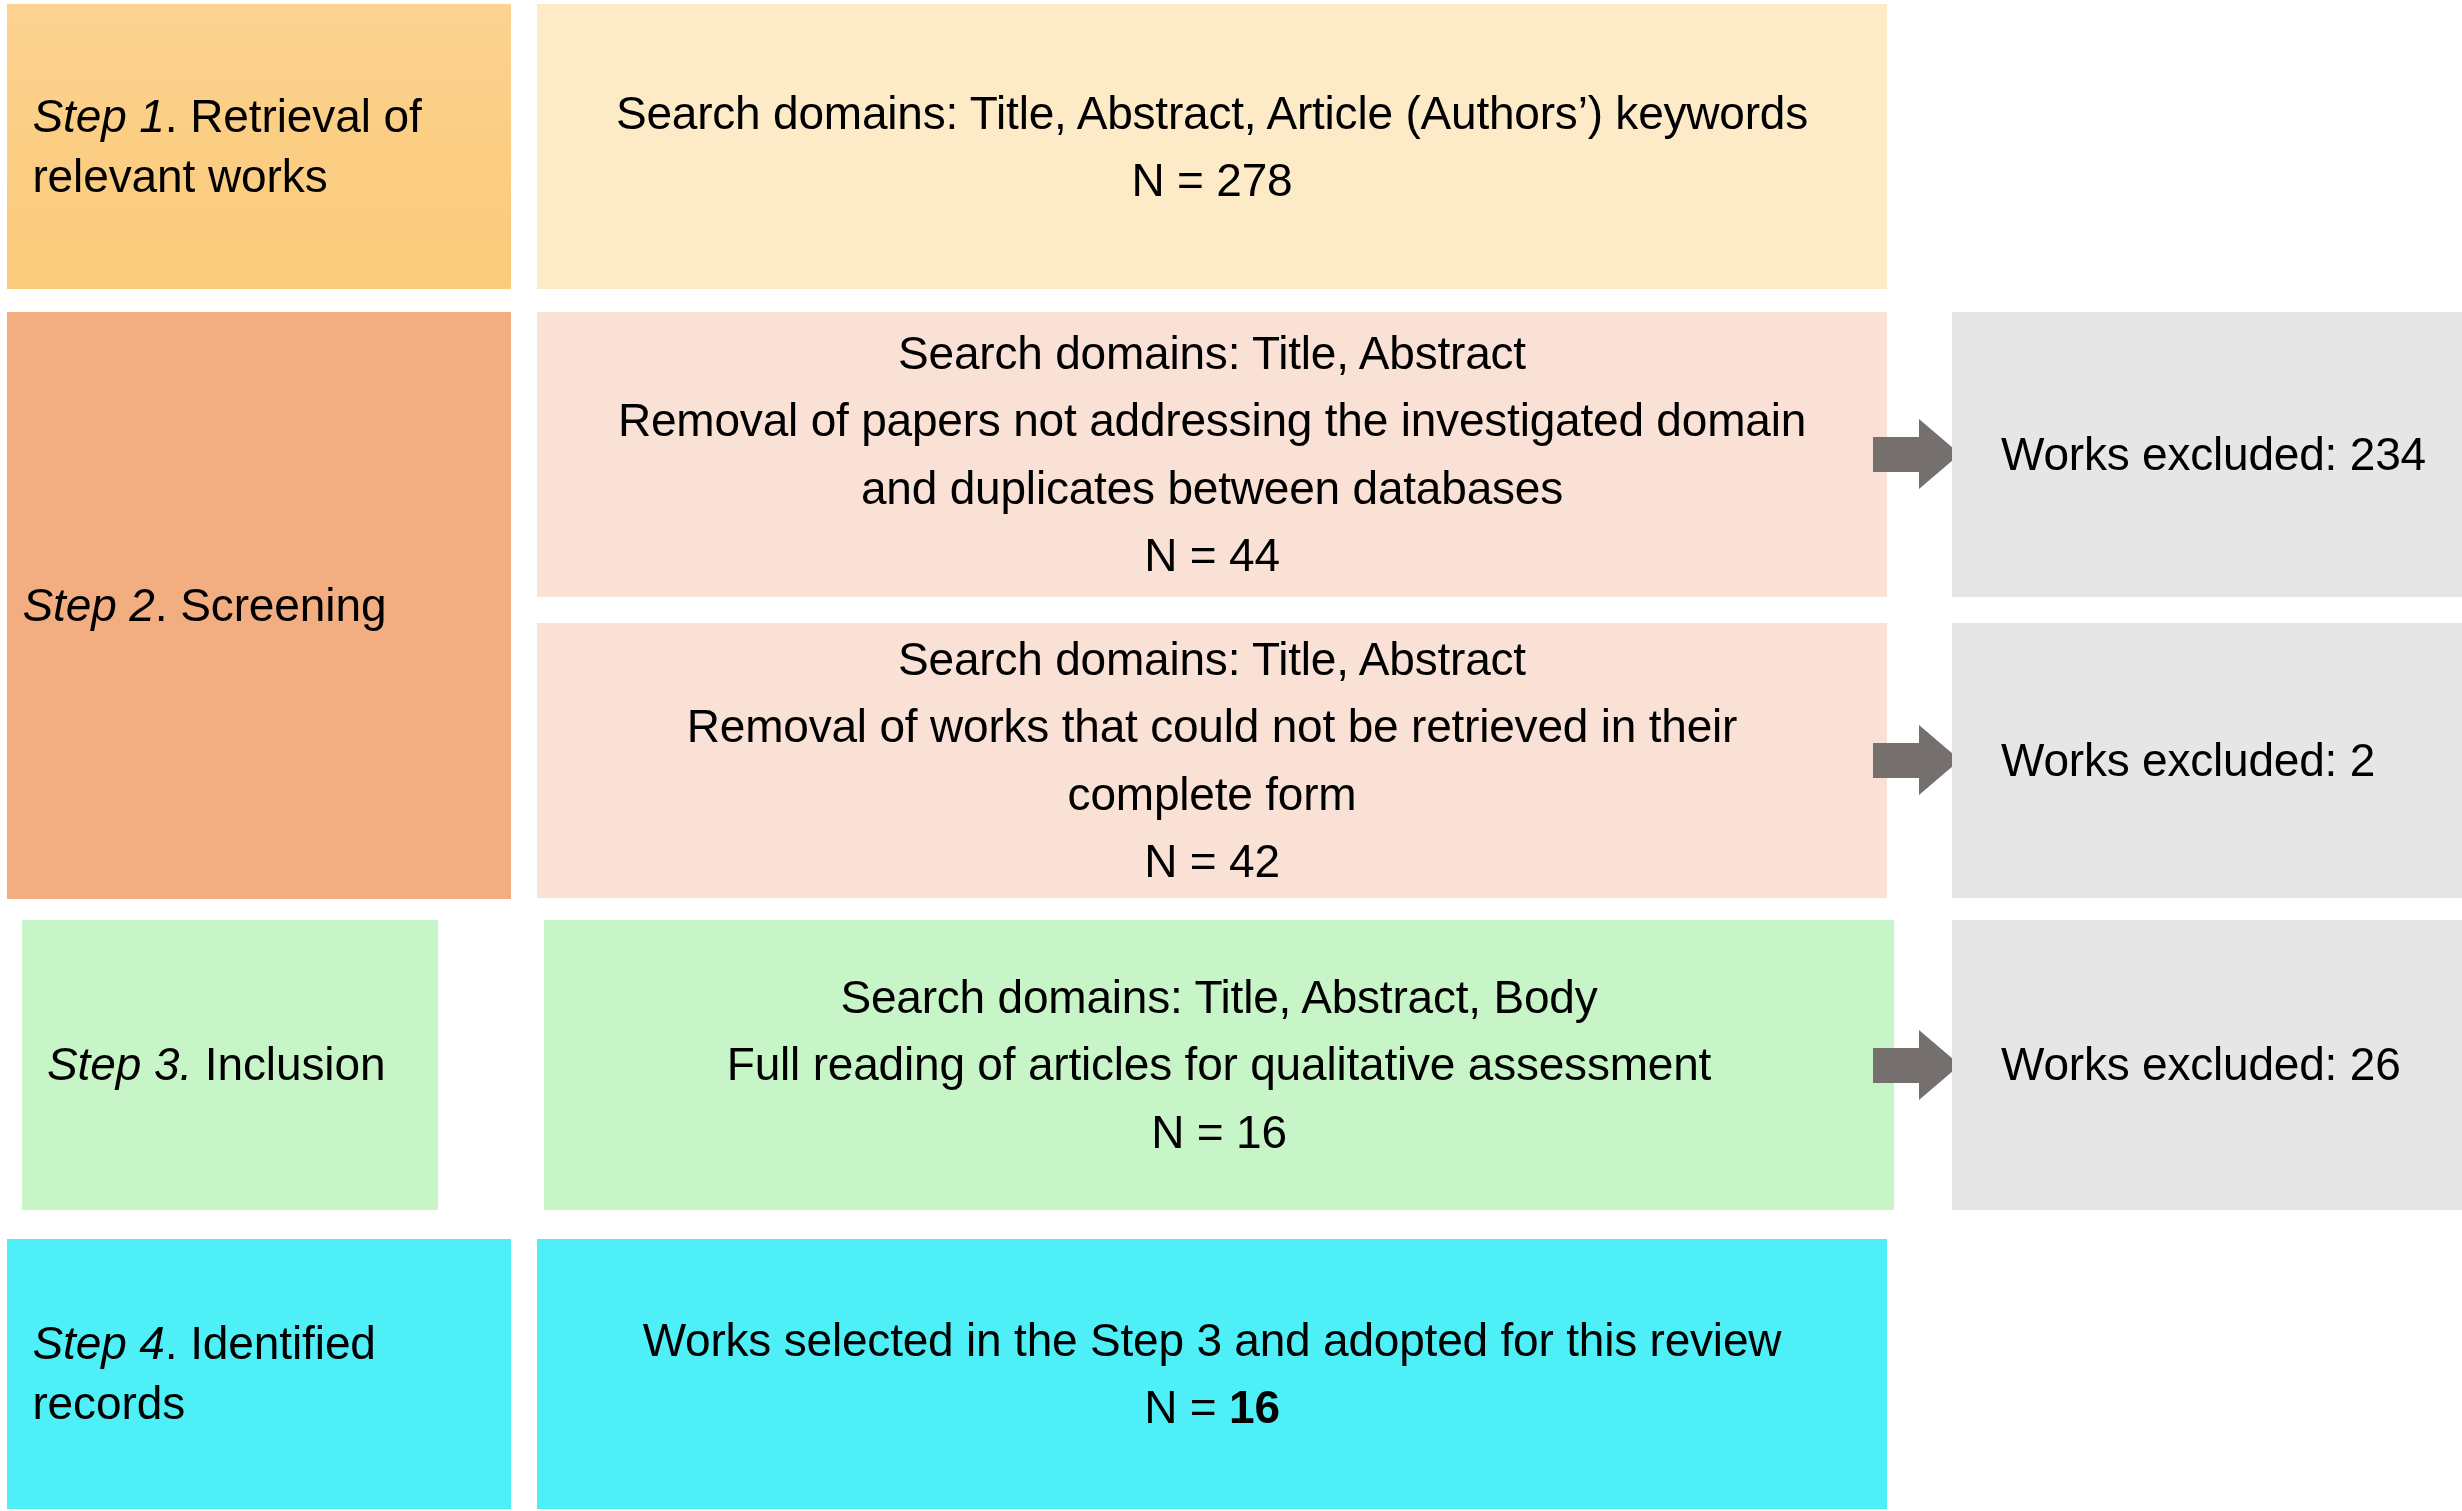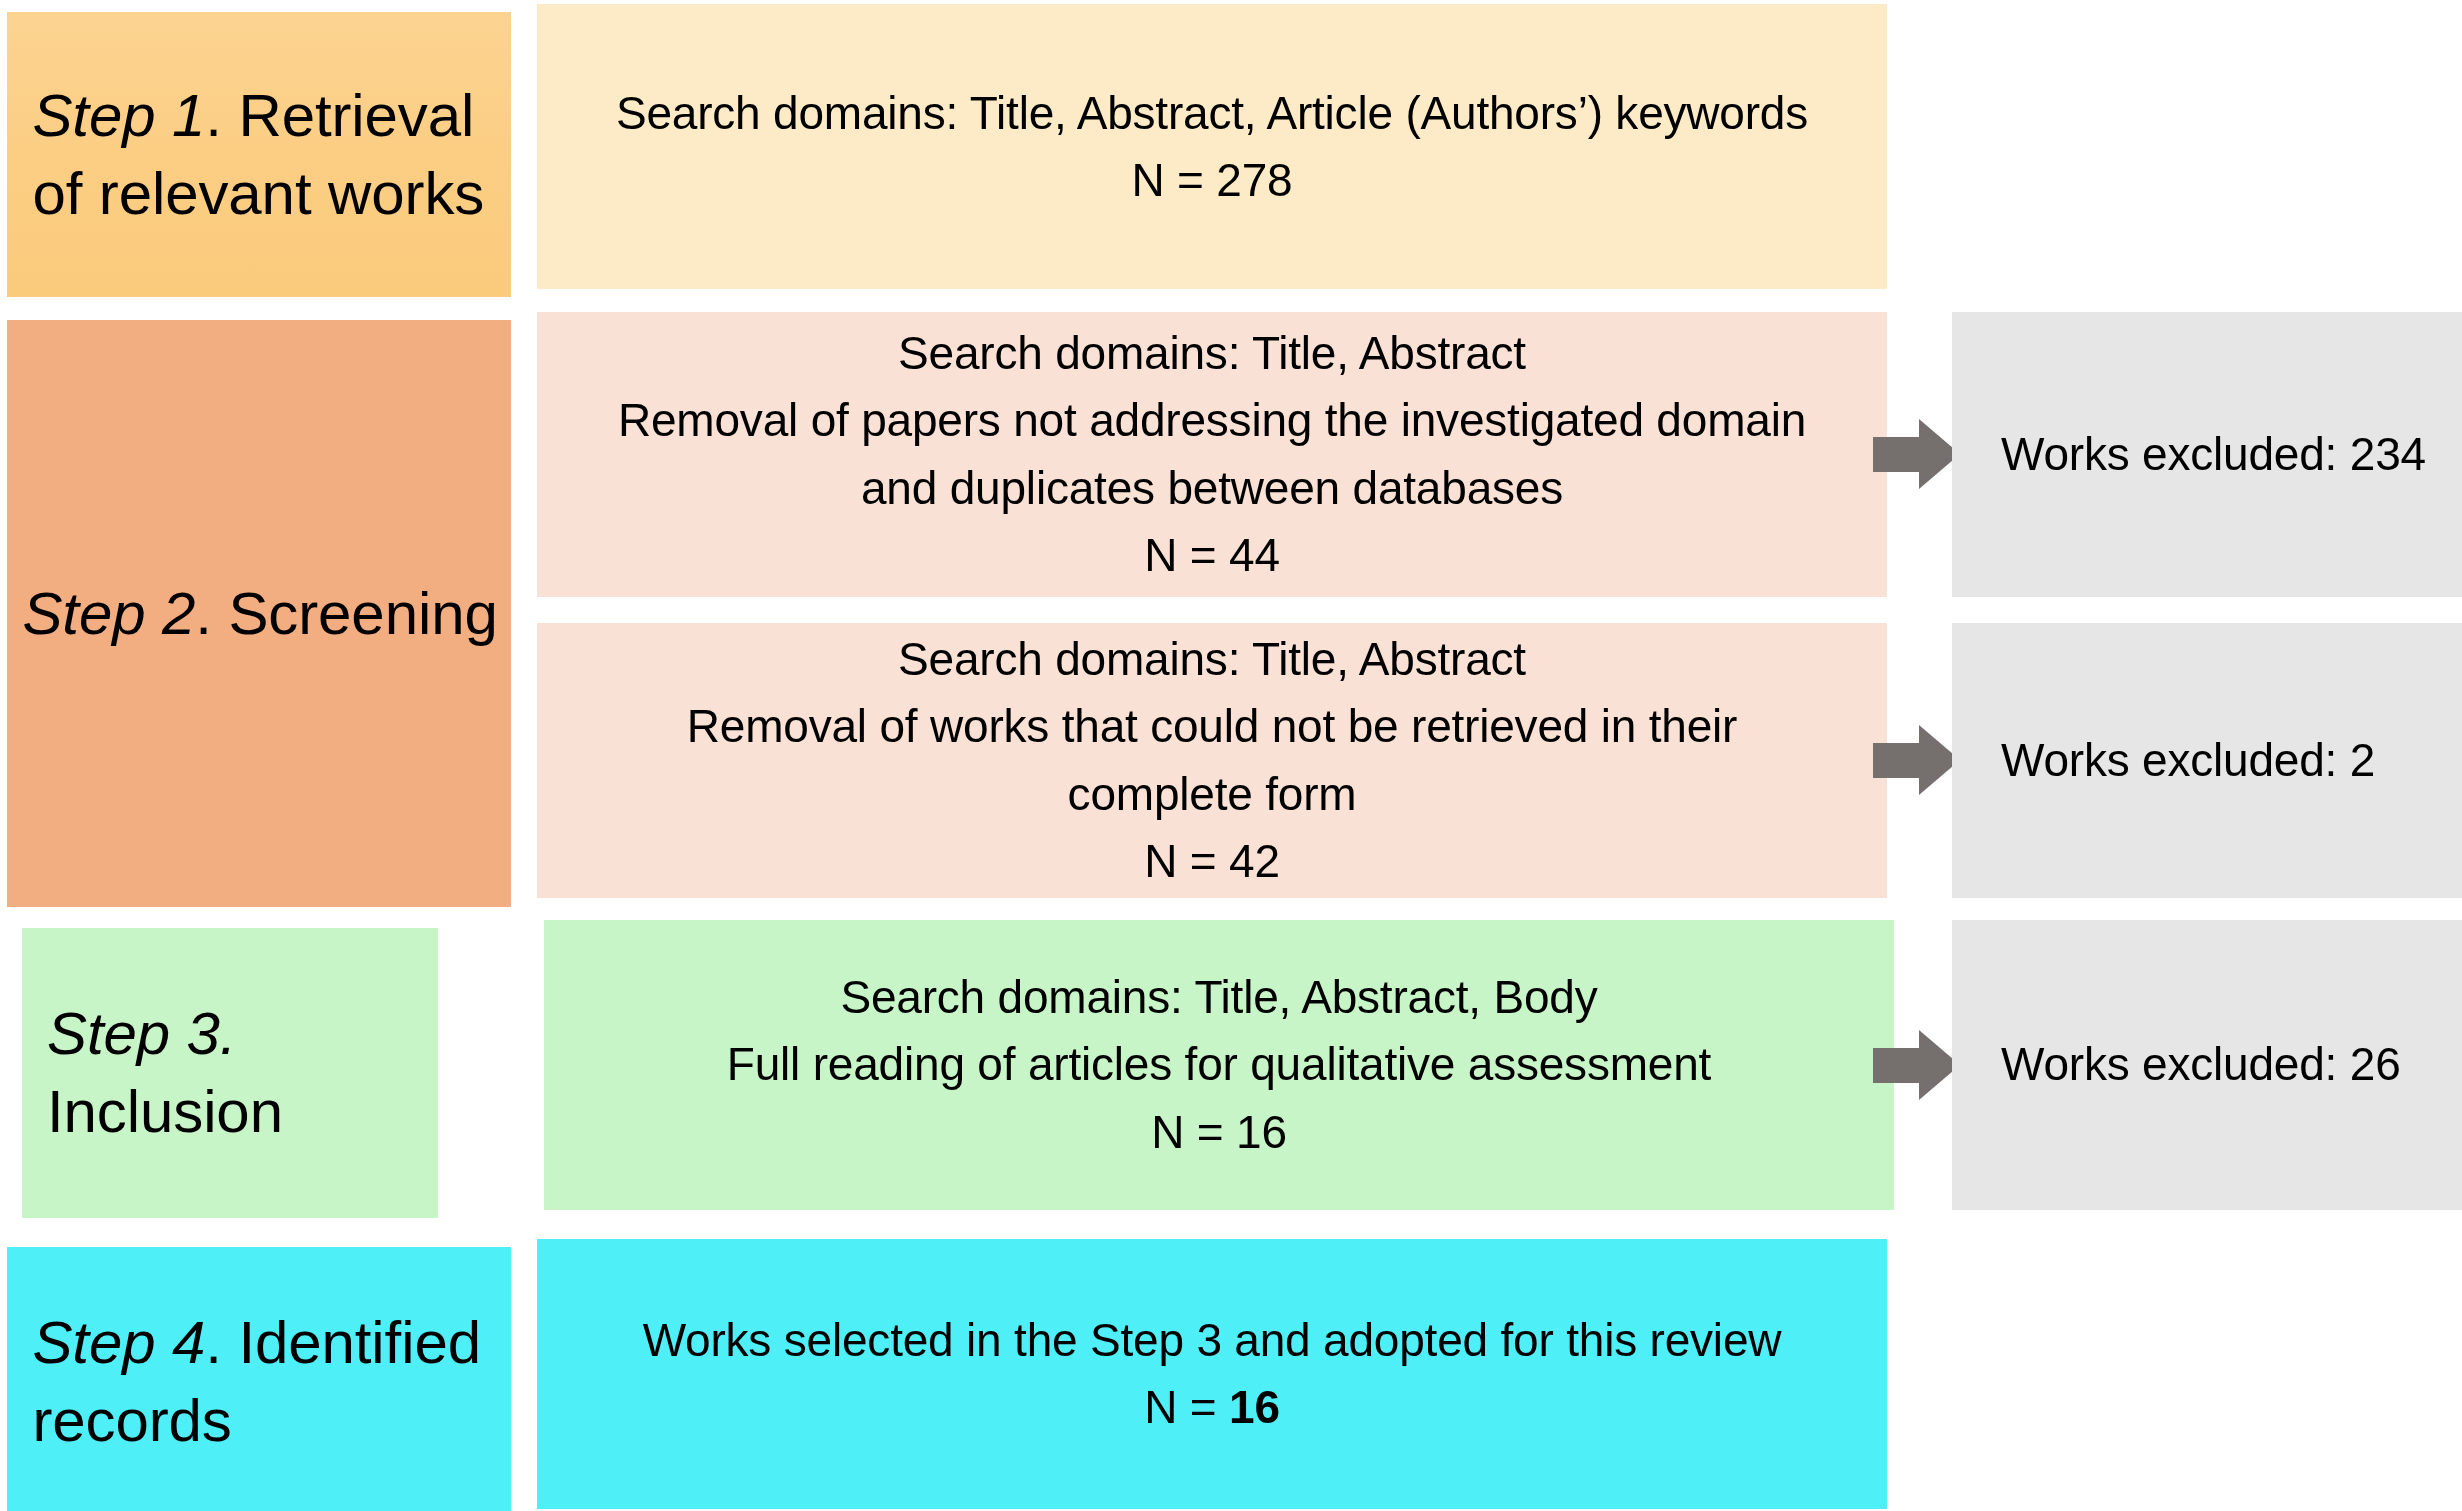--- a/index.html
+++ b/index.html
@@ -30,27 +30,26 @@
     flex-direction: column;
     justify-content: center;
     padding: 0 19px;
   }
 
   .box.center-text { align-items: center; text-align: center; }
   .box.left-text   { align-items: flex-start; text-align: left; }
 
   
   .step-label {
-    font-size: 60px;
+    font-size: 46px;
     line-height: 1.30;
     letter-spacing: -0.1px;
     white-space: normal;
     padding-left: 25px;
     padding-right: 11.8px;
-    margin-top: 8px;
   }
   .step-label .step-word { font-style: italic; }
 
   
   .content-box {
     font-size: 46px;
     line-height: 1.46;
     letter-spacing: -0.2px;
   }
   .content-box .line { display: block; white-space: nowrap; }

